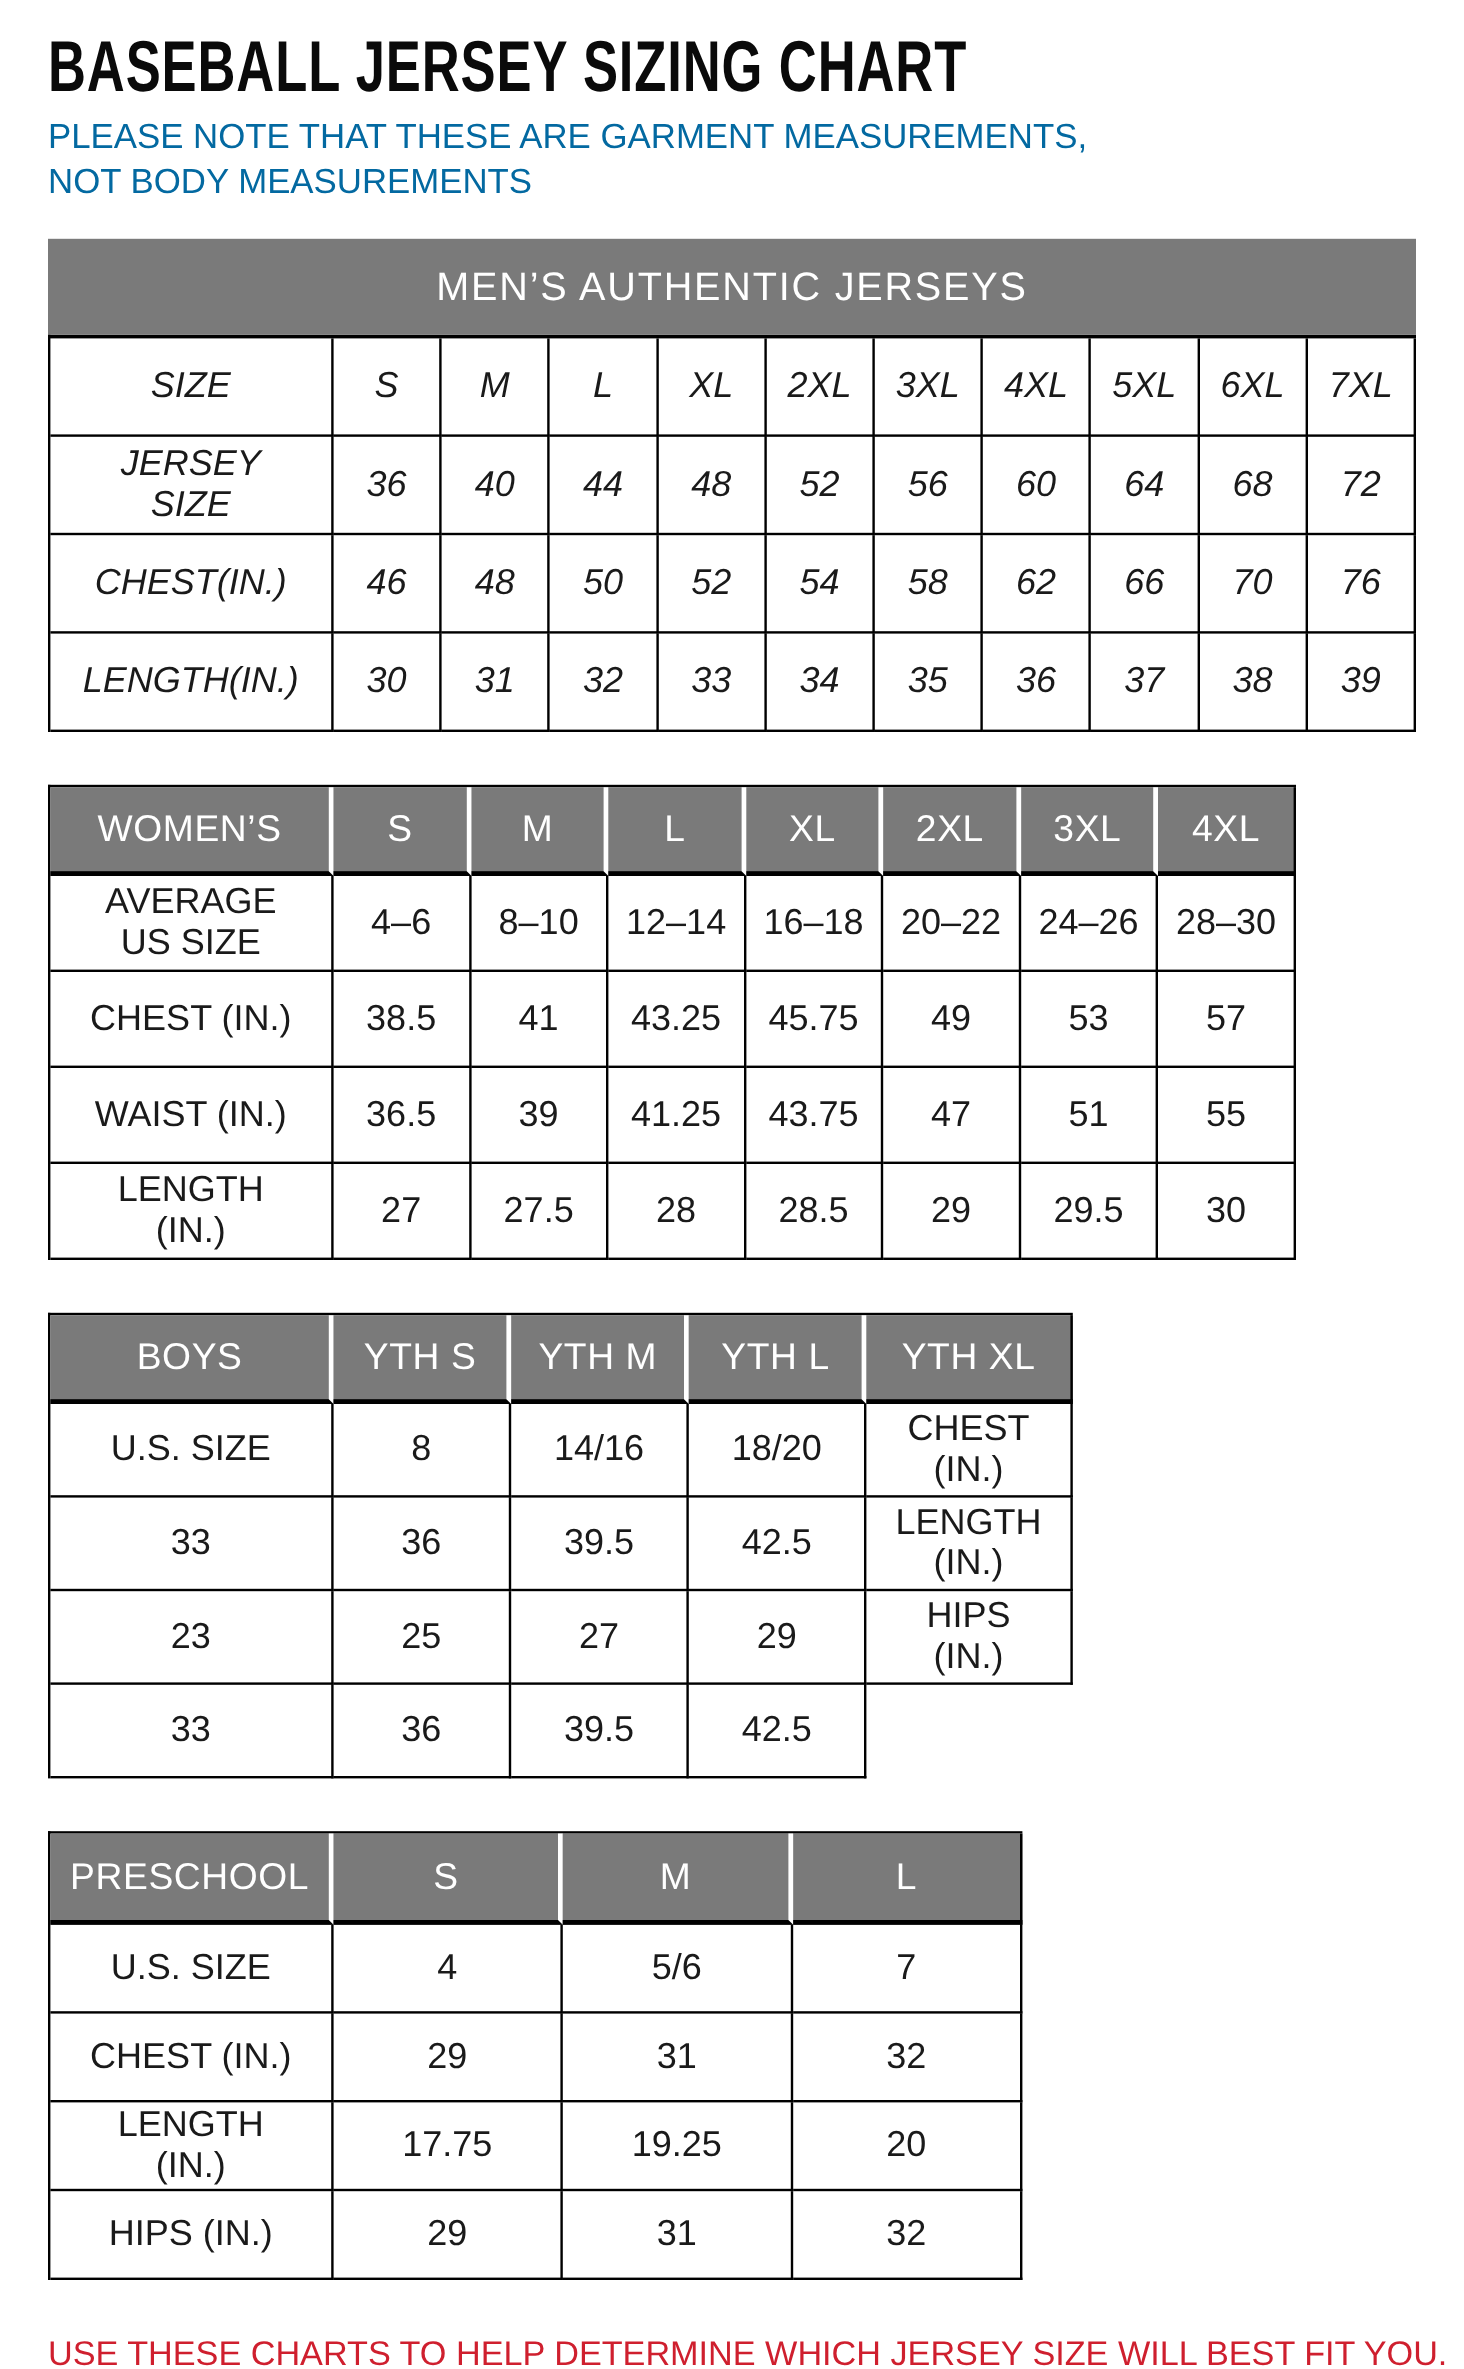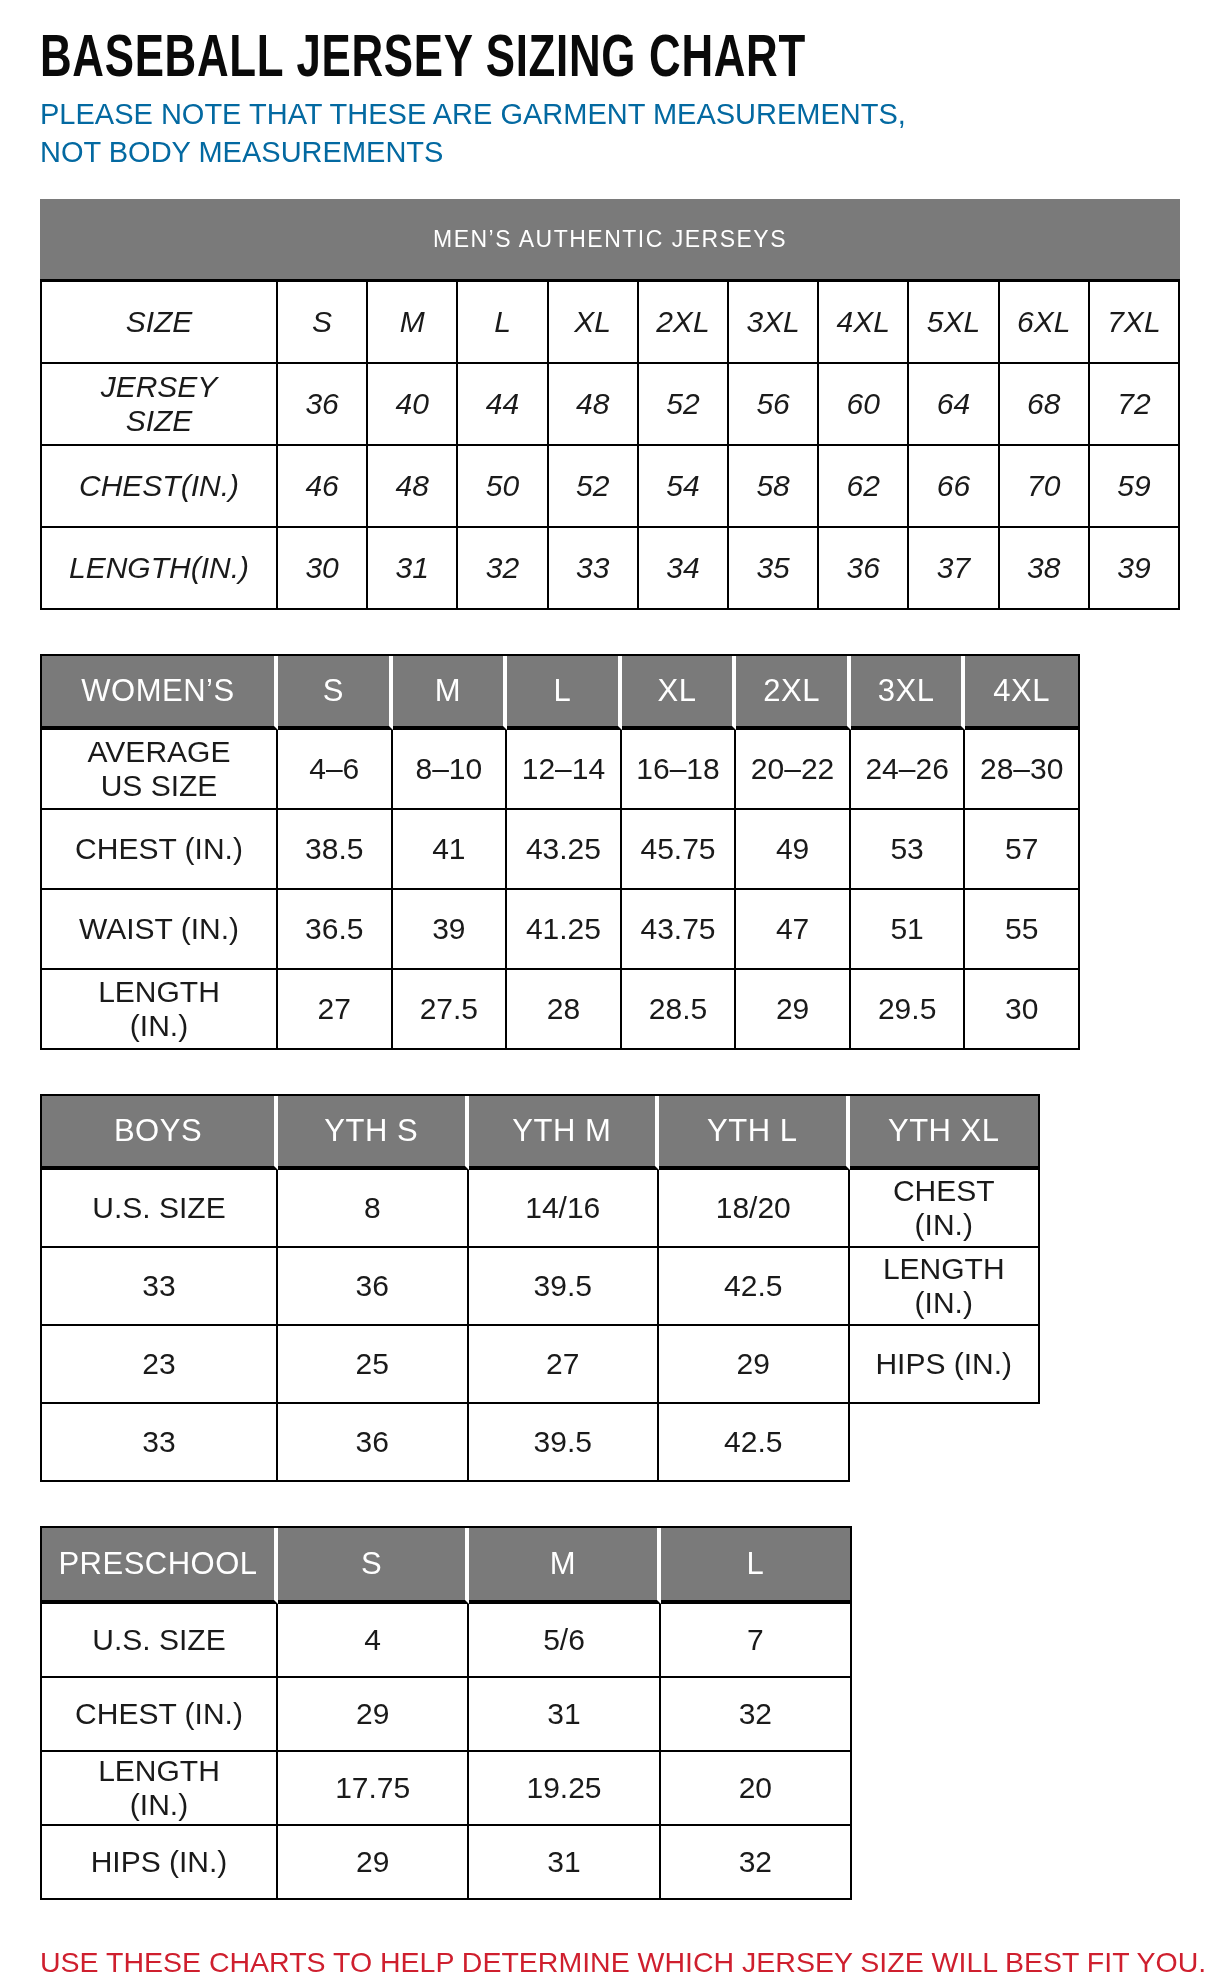--- a/index.html
+++ b/index.html
@@ -50,21 +50,21 @@
   .table-section { margin-bottom: 44px; }
   .merged-header {
     width: 1140px;
     height: 80px;
     box-sizing: border-box;
     background: #7a7a7a;
     color: #ffffff;
     display: flex;
     align-items: center;
     justify-content: center;
-    font-size: 23px;
+    font-size: 33px;
     letter-spacing: 1.5px;
   }
   .grid {
     display: grid;
     box-sizing: border-box;
     border-left: 2px solid #000;
     border-top: 2px solid #000;
     background: #fff;
   }
   .grid > div {
@@ -95,21 +95,21 @@
     grid-template-rows: repeat(4, 82px);
     border-top: 3px solid #000;
     font-style: italic;
   }
   .womens-grid {
     width: 1040px;
     grid-template-columns: 236px repeat(7, 1fr);
     grid-template-rows: 74px repeat(4, 80px);
   }
   .boys-grid {
-    width: 1000px;
+    width: 854px;
     grid-template-columns: 236px repeat(4, 1fr);
     grid-template-rows: 74px repeat(4, 78px);
     margin-top: 12px;
   }
   .preschool-grid {
     width: 812px;
     grid-template-columns: 236px repeat(3, 1fr);
     grid-template-rows: 76px repeat(4, 74px);
   }
 </style>
@@ -152,21 +152,21 @@
         <div class="td label-cell">CHEST(IN.)</div>
         <div class="td">46</div>
         <div class="td">48</div>
         <div class="td">50</div>
         <div class="td">52</div>
         <div class="td">54</div>
         <div class="td">58</div>
         <div class="td">62</div>
         <div class="td">66</div>
         <div class="td">70</div>
-        <div class="td">59</div>
+        <div class="td">76</div>
         <div class="td label-cell">LENGTH(IN.)</div>
         <div class="td">30</div>
         <div class="td">31</div>
         <div class="td">32</div>
         <div class="td">33</div>
         <div class="td">34</div>
         <div class="td">35</div>
         <div class="td">36</div>
         <div class="td">37</div>
         <div class="td">38</div>

